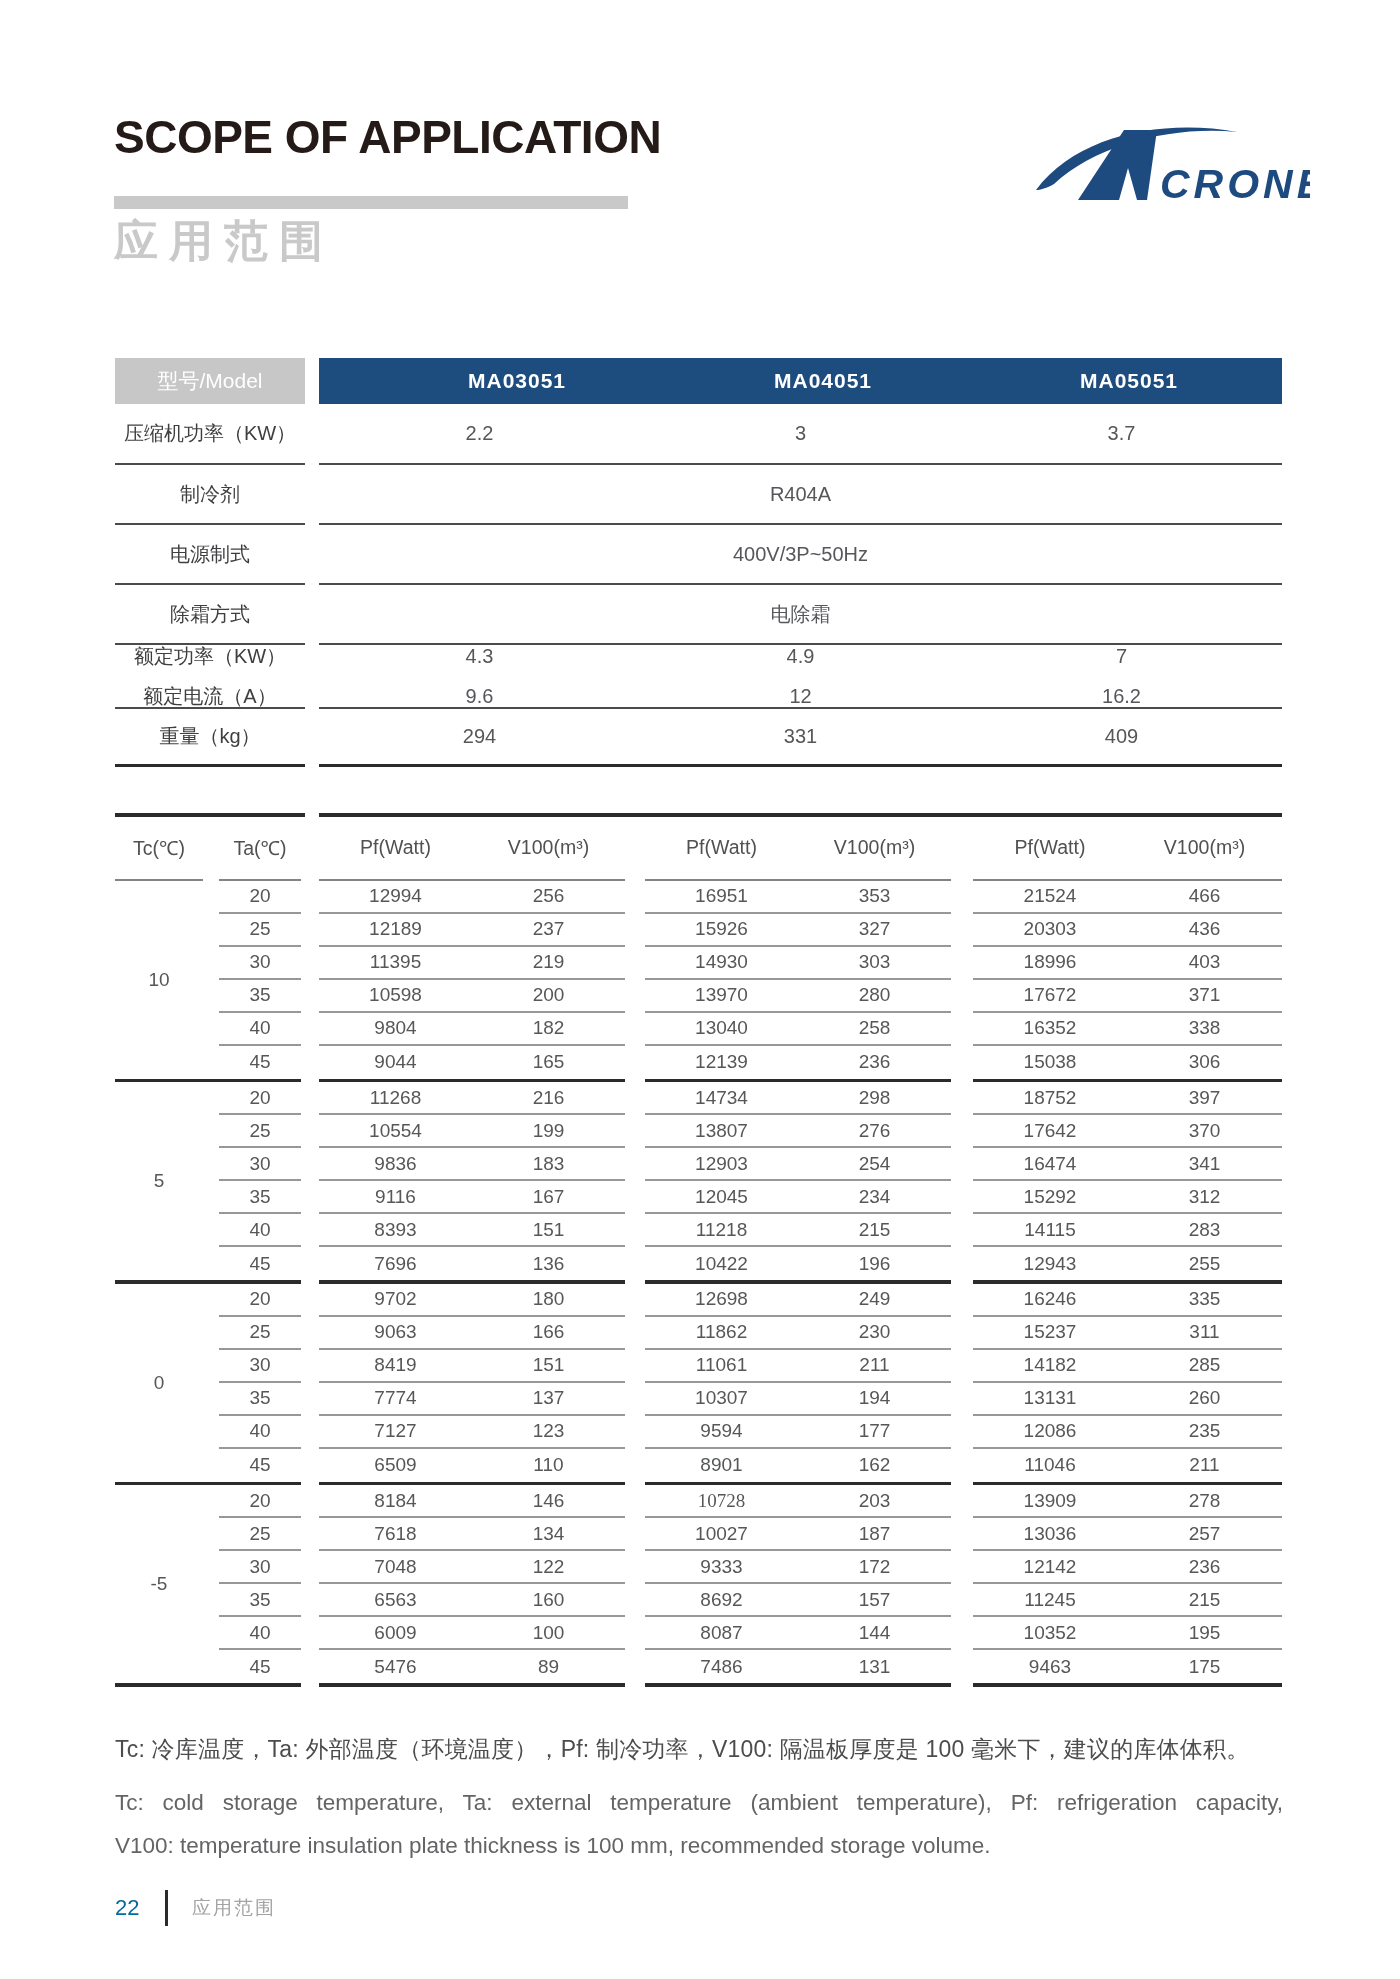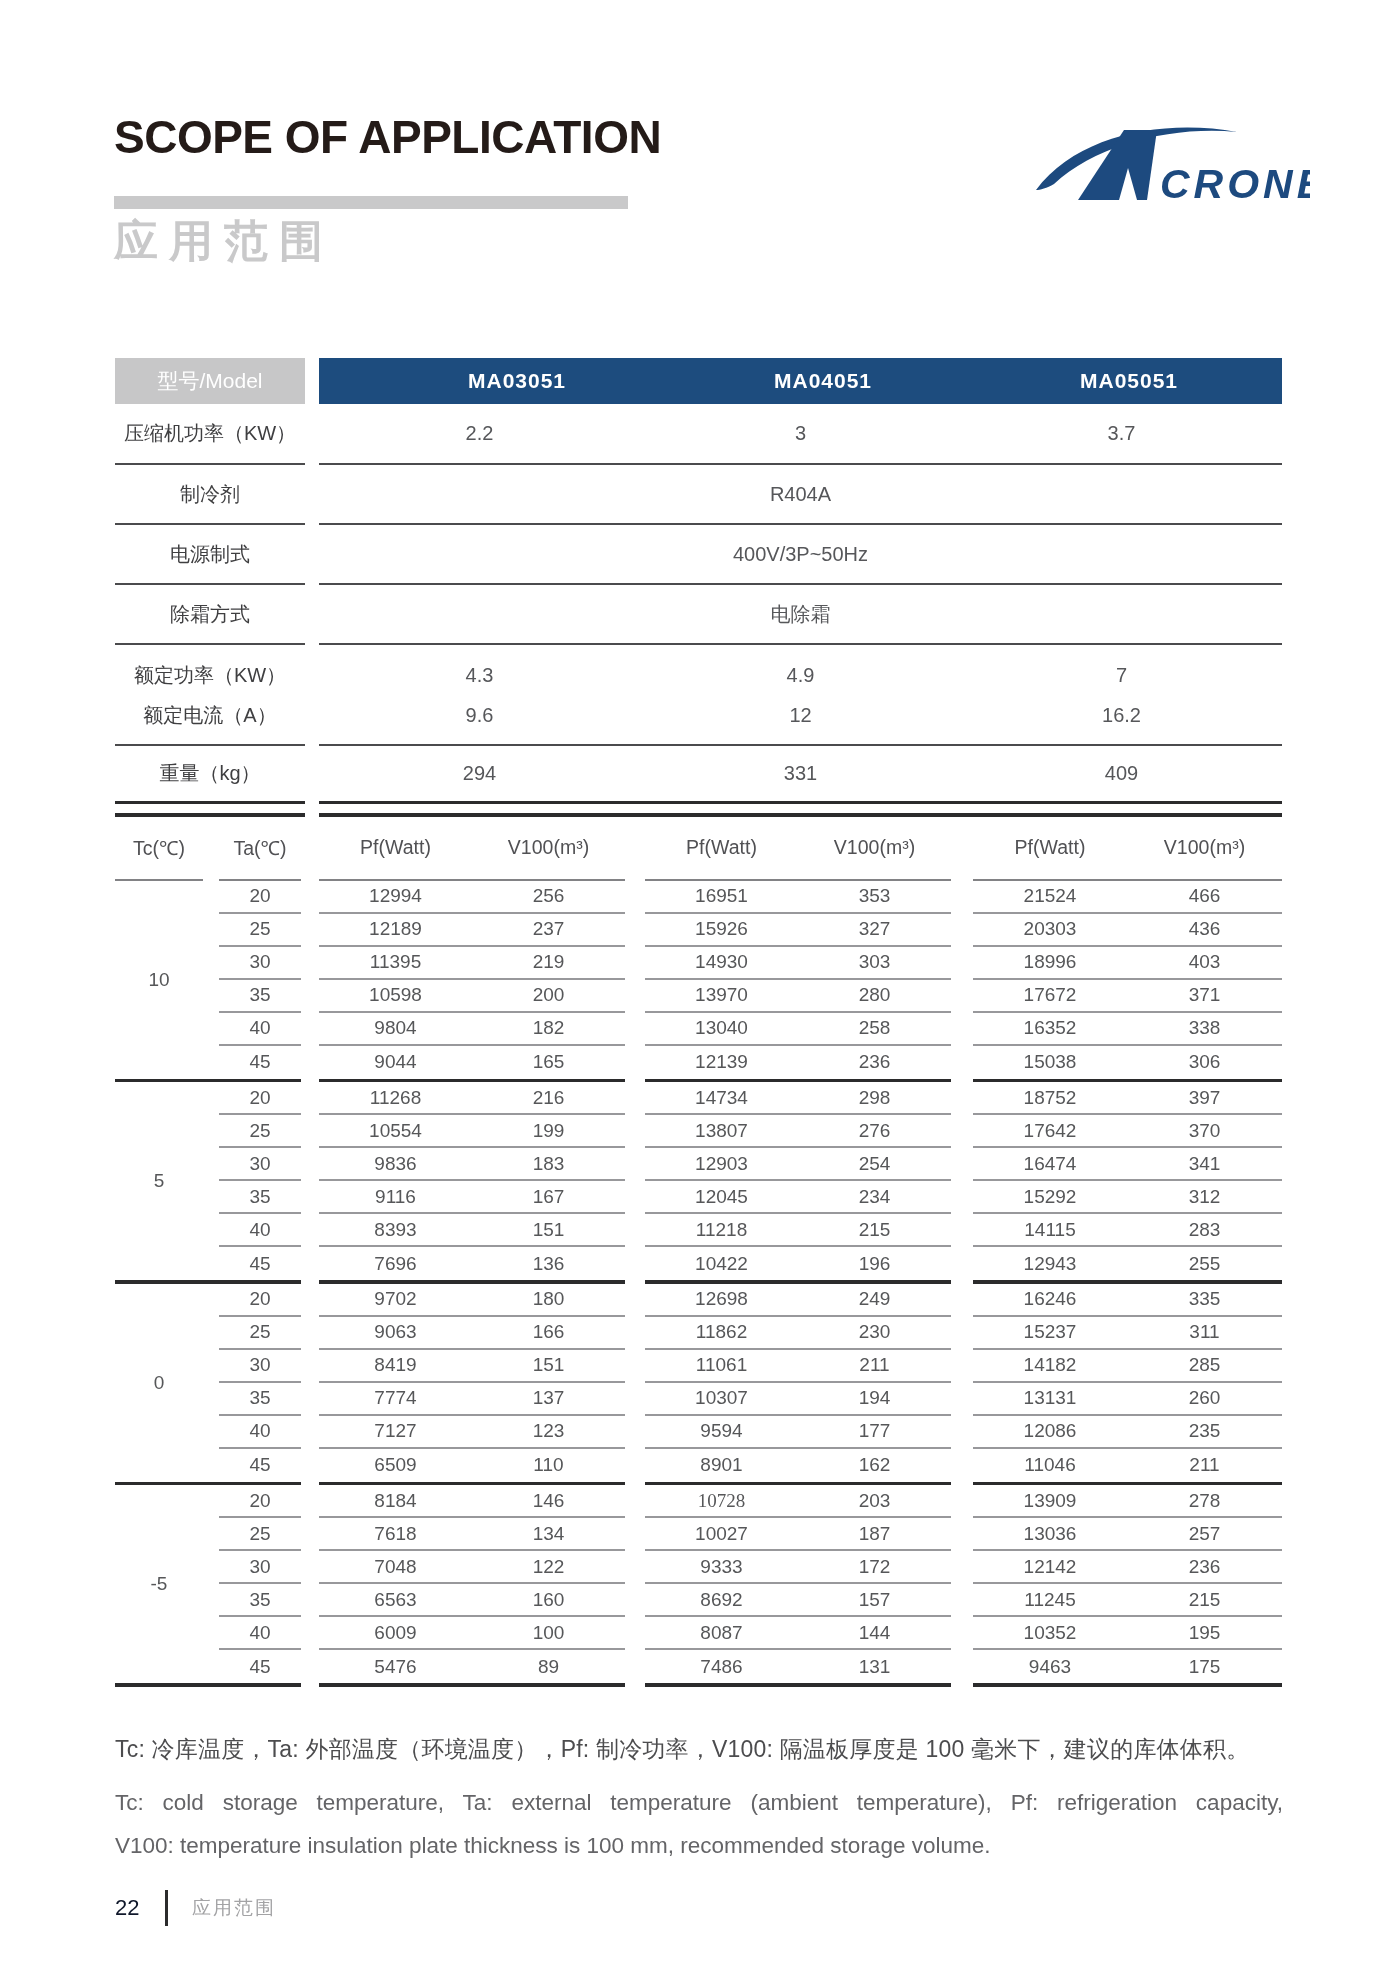--- a/index.html
+++ b/index.html
@@ -21,21 +21,21 @@
                display:flex;align-items:center;justify-content:center;}
   .model-band{flex:1;background:#1d4c7e;display:flex;padding-left:45px;}
   .model-band .m{flex:1;color:#ffffff;font-weight:bold;font-size:21px;letter-spacing:1px;
                  display:flex;align-items:center;justify-content:center;}
   .srow{display:flex;gap:14px;}
   .srow .lab{width:190px;display:flex;flex-direction:column;align-items:center;justify-content:center;
              font-size:20px;color:#3f3f41;border-bottom:2px solid #4b4b4d;text-align:center;}
   .srow .vals{flex:1;display:flex;border-bottom:2px solid #4b4b4d;}
   .srow .vals .v{flex:1;display:flex;flex-direction:column;align-items:center;justify-content:center;
                  font-size:20px;color:#56575a;}
-  .srow.h61{height:61px}.srow.h60{height:60px}.srow.h90{height:101px}.srow.h58{height:58px}
+  .srow.h61{height:61px}.srow.h60{height:60px}.srow.h90{height:64px}.srow.h58{height:58px}
   .srow .lab div,.srow .vals .v div{line-height:40px;}
   .srow.last .lab,.srow.last .vals{border-bottom:3.5px solid #2b2b2c;}
   .spec-sep{display:flex;gap:14px;margin-top:16px;}
   .spec-sep i{display:block;height:3.5px;background:#2b2b2c;}
   .spec-sep .s1{width:190px;}.spec-sep .s2{flex:1;}
 
   
   .perf{position:absolute;left:115px;top:813px;width:1167px;}
   .pgrid{display:grid;grid-template-columns:88px 16px 82px 18px 153px 153px 20px 153px 153px 22px 154px 155px;}
   .phead{grid-auto-rows:62px;}
@@ -47,21 +47,21 @@
   .cell{display:flex;align-items:center;justify-content:center;font-size:19px;color:#565759;
         box-sizing:border-box;}
   .cell.rb{border-bottom:2px solid #98989b;}
 
   
   .footnote{position:absolute;left:115px;top:1734px;width:1168px;}
   .fn-zh{font-size:23px;color:#4c4c4e;white-space:nowrap;margin-bottom:16px;letter-spacing:0.2px;}
   .fn-en{font-size:22.5px;color:#646467;line-height:43px;}
   .fn-en .l1{text-align:justify;text-align-last:justify;}
   .footer{position:absolute;left:115px;top:1890px;display:flex;align-items:center;}
-  .footer .num{font-size:22px;color:#0f172a;text-align:right;}
+  .footer .num{font-size:22px;color:#0369a1;text-align:right;}
   .footer .vbar{width:2.5px;height:36px;background:#2b2b2c;margin:0 24px 0 26px;}
   .footer .sec{font-size:19px;color:#a3a3a5;letter-spacing:2px;}
 </style>
 </head>
 <body>
 
 <div class="page">
 
   <div class="title-en">SCOPE OF APPLICATION</div>
   <div class="title-bar"></div>

